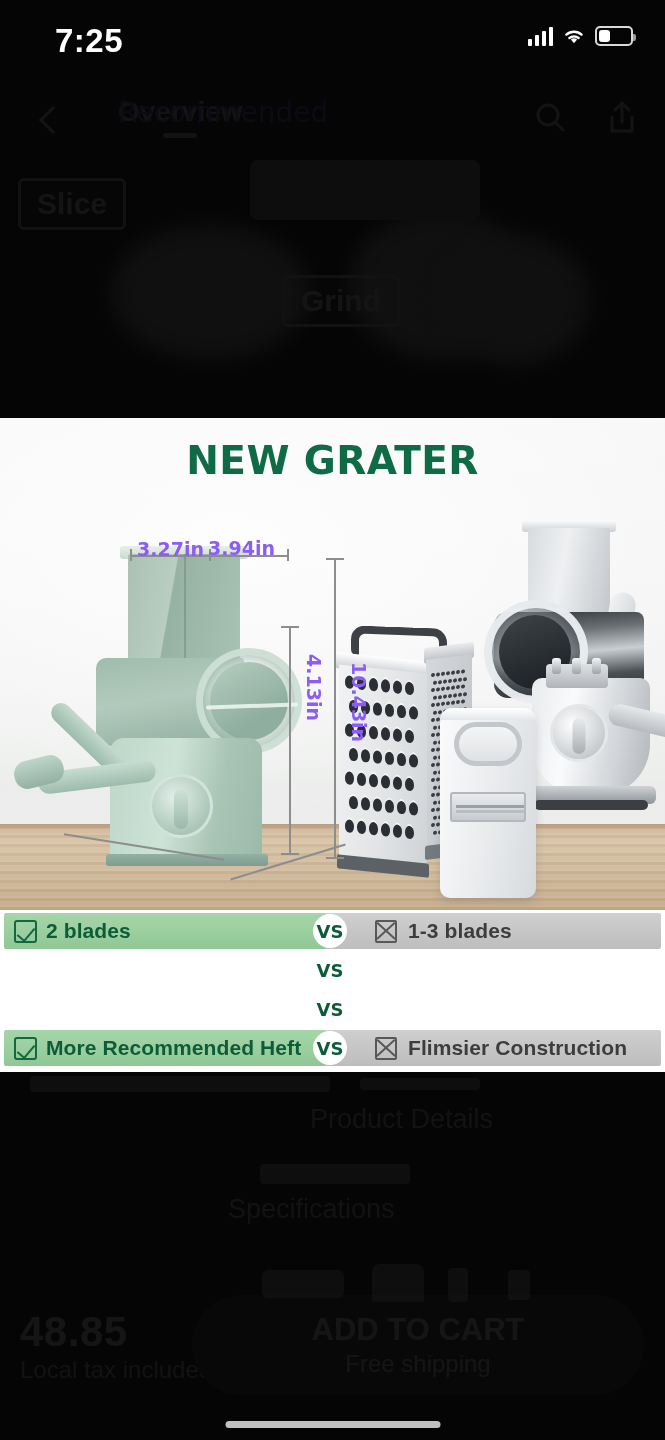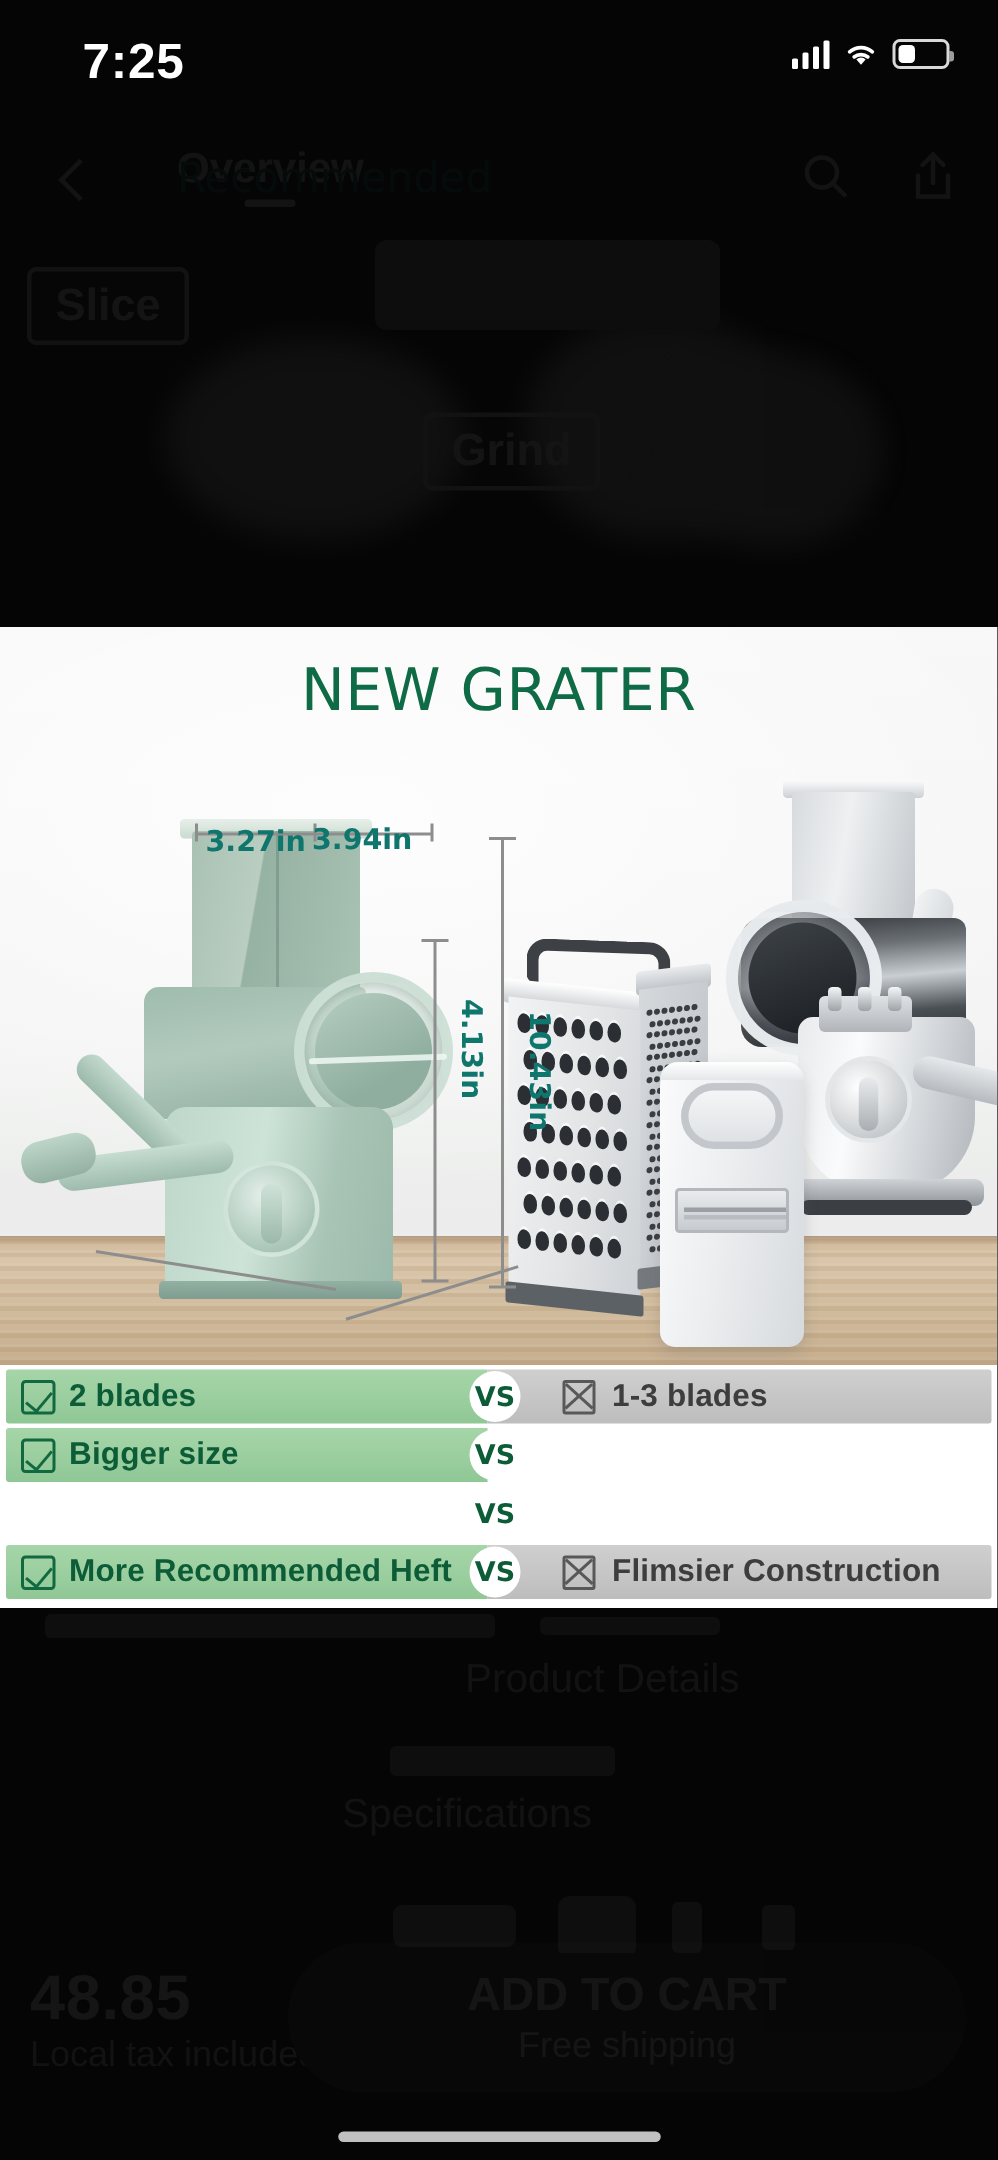--- a/index.html
+++ b/index.html
@@ -168,21 +168,21 @@
   .table:after{
     content:""; position:absolute; left:0; top:0; width:100%; height:5px;
     background:linear-gradient(180deg,rgba(120,95,66,.35),rgba(120,95,66,0));
   }
 
   
   .headline{
     position:absolute; left:0; top:20px; width:100%; text-align:center; z-index:8;
   }
   .headline h1{
-    color:#0f6b45; font-size:39px; font-weight:400; letter-spacing:.4px;
+    color:#0f6b45; font-size:39px; font-weight:700; letter-spacing:.4px;
     font-family:"DejaVu Sans", sans-serif;
   }
   .headline h2{
     color:#8d9490; font-size:23px; font-weight:400; margin-top:6px;
     letter-spacing:.2px;
   }
 
   
   .mint{ position:absolute; left:10px; top:118px; width:290px; height:340px; z-index:6;}
   .m-hopper{
@@ -393,22 +393,22 @@
   .s-clip{
     position:absolute; left:46px; top:136px; width:62px; height:24px;
     background:linear-gradient(180deg,#dfe2e5,#b0b4b8); border-radius:4px;
   }
   .s-clip i{
     position:absolute; top:-6px; width:9px; height:16px; border-radius:3px;
     background:linear-gradient(180deg,#f4f6f7,#9ea3a7);
   }
 
   
-  .dim{ position:absolute; color:#0f766e; font-weight:700; z-index:12; white-space:nowrap;
-        font-family:"DejaVu Sans", sans-serif;margin-top:12px; }
+  .dim{ position:absolute; color:#8b5cf6; font-weight:700; z-index:12; white-space:nowrap;
+        font-family:"DejaVu Sans", sans-serif; }
   .dim-line{ position:absolute; background:#8d8d8d; z-index:11; }
   .dim-cap{ position:absolute; background:#8d8d8d; z-index:11; }
 
   .d-327{ left:137px; top:120px; font-size:19px; }
   .d-394{ left:208px; top:119px; font-size:19px; }
 
   
   .compare{
     position:absolute; left:0; top:492px; width:665px; height:162px;
     background:#ffffff; padding:3px 4px 4px 4px;
@@ -812,24 +812,20 @@
         <span class="ptxt">2 blades</span>
       </div>
       <div class="vs">VS</div>
       <div class="ccon">
         <span class="xbox"></span>
         <span class="ctxt">1-3 blades</span>
       </div>
     </div>
 
     <div class="crow">
-      <div class="cpro">
-        <span class="chk"></span>
-        <span class="ptxt">Bigger size</span>
-      </div>
       <div class="vs">VS</div>
     </div>
 
     <div class="crow">
       <div class="vs">VS</div>
     </div>
 
     <div class="crow">
       <div class="cpro">
         <span class="chk"></span>

